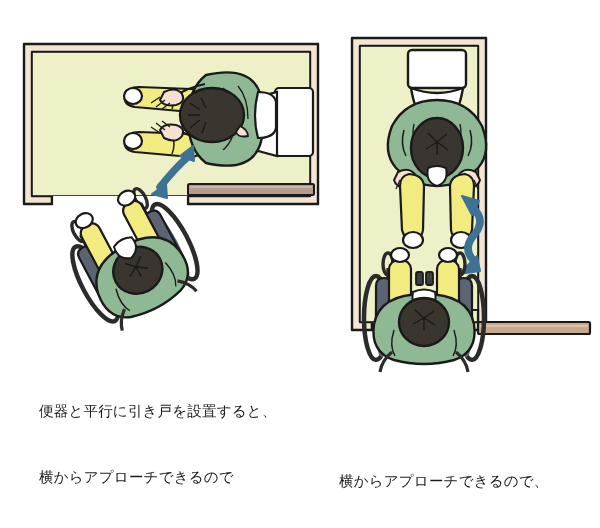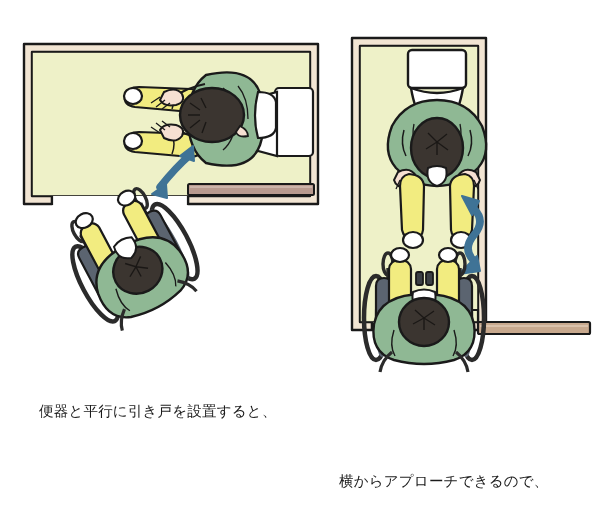--- a/index.html
+++ b/index.html
@@ -226,20 +226,21 @@
 
       <ellipse cx="0" cy="2" rx="25" ry="24" fill="#3b3530" stroke="#1a1a1a" stroke-width="2.4"></ellipse>
       <path d="M0 -2 l-9 -8 M0 -2 l10 -7 M0 -2 l-11 6 M0 -2 l11 7 M0 -2 l0 12" stroke="#000" stroke-width="1.4" opacity="0.55"></path>
 
       <path d="M-32 32 q-10 8 -12 20 M32 32 q10 8 12 20" fill="none" stroke="#2b2b2b" stroke-width="3.2"></path>
     </g>
   </svg>
 
   <div class="cap" id="cap-left">
     <div>便器と平行に引き戸を設置すると、</div>
+    <div>横からアプローチできるので</div>
     
   </div>
 
   <div class="cap" id="cap-right">
     <div>横からアプローチできるので、</div>
     
     
   </div>
 
 </div>

